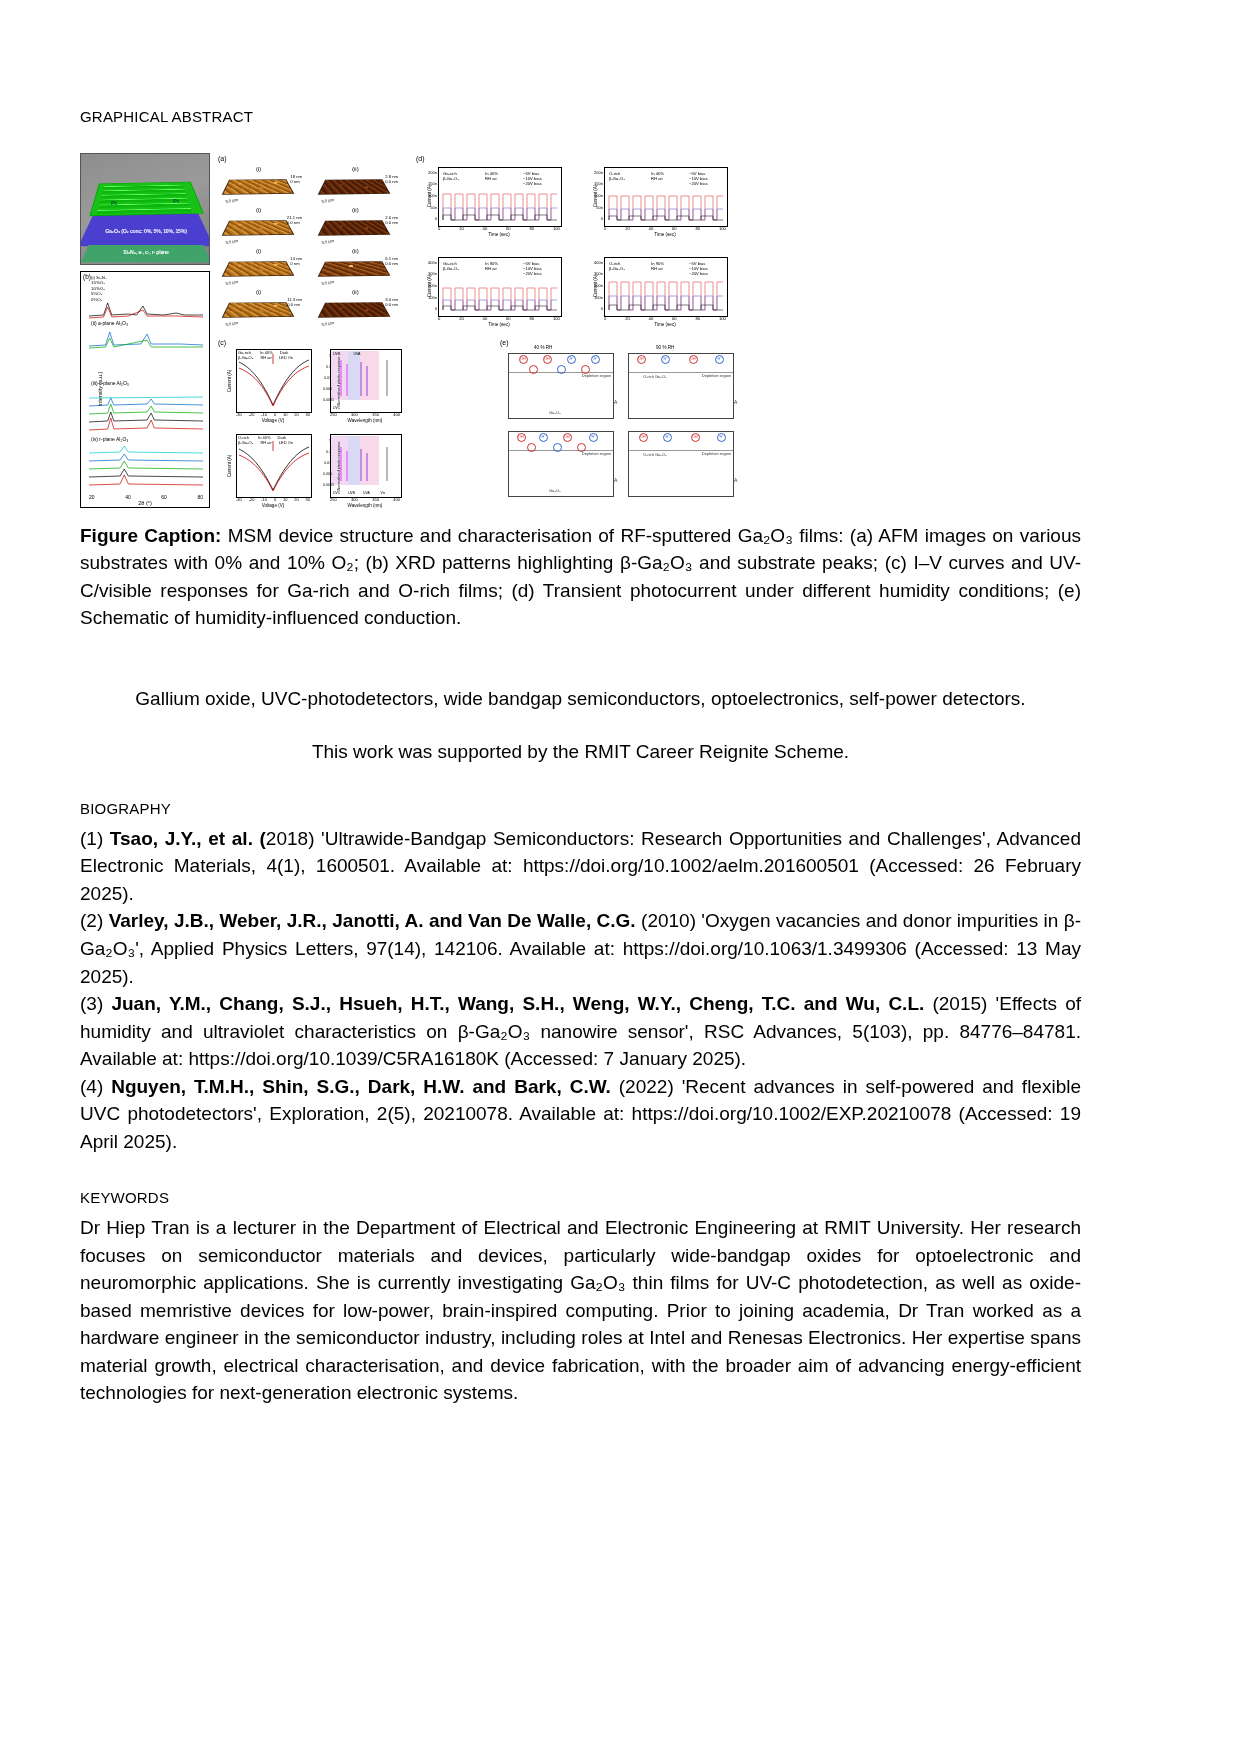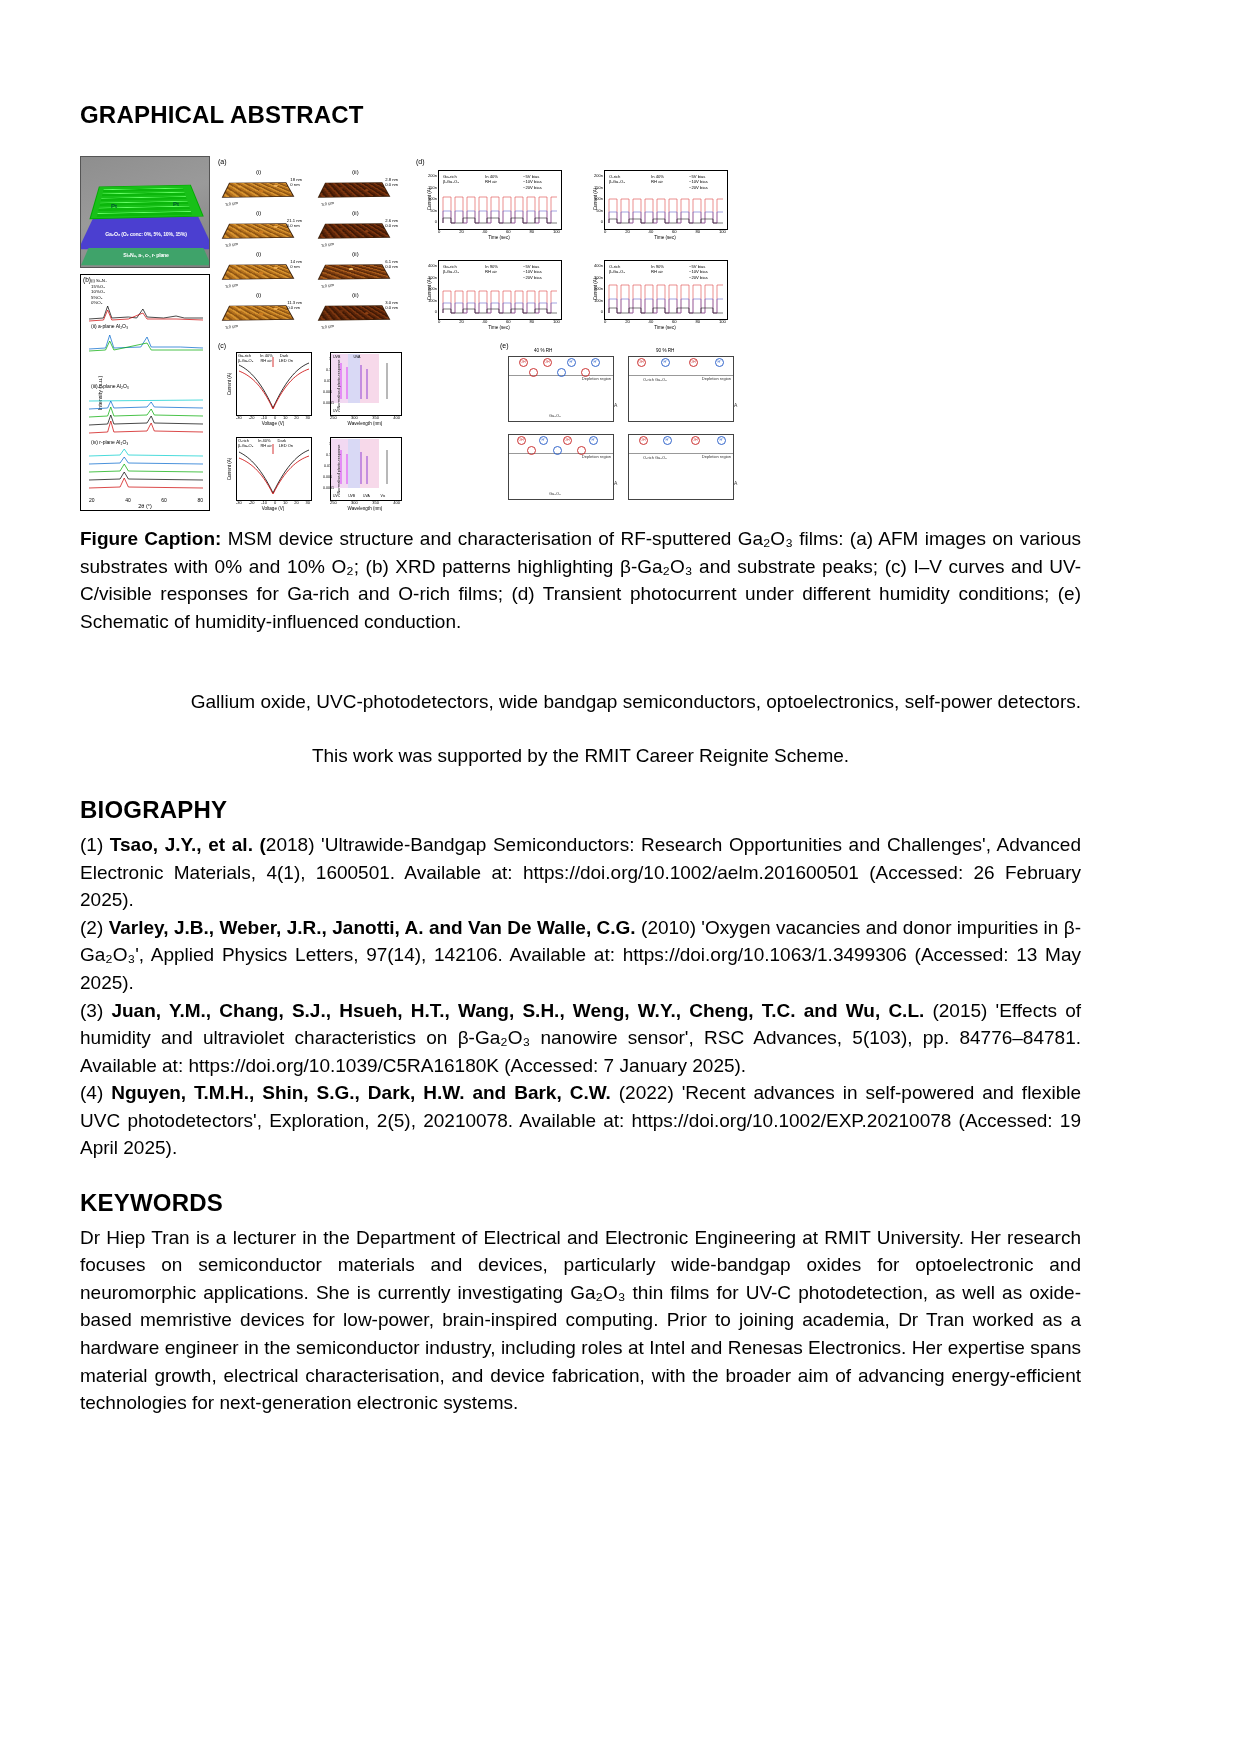--- a/index.html
+++ b/index.html
@@ -14,24 +14,24 @@
   .page {
     width: 1241px;
     height: 1755px;
     position: relative;
     background: #ffffff;
     box-sizing: border-box;
     padding: 100px 160px 0 80px;
     overflow: hidden;
   }
   .section-heading {
-    font-size: 24px;
-    font-weight: bold;
+    font-size: 15px;
+    font-weight: normal;
     letter-spacing: 0.2px;
-    margin: 0 0 6px 0;
+    margin: 8px 0 6px 0;
     line-height: 1.25;
   }
   .body-text {
     font-size: 19px;
     line-height: 1.45;
     margin: 0;
     text-align: justify;
   }
   .spacer-lg { height: 34px; }
   .spacer-md { height: 26px; }
@@ -687,21 +687,21 @@
         <span class="pe-lbl" style="left:234px; top:138px; font-size:5px;">A</span>
       </div>
 
     </div>
   </div>
 
   <p class="caption"><b>Figure Caption:</b><span> MSM device structure and characterisation of RF-sputtered Ga₂O₃ films: (a) AFM images on various substrates with 0% and 10% O₂; (b) XRD patterns highlighting β-Ga₂O₃ and substrate peaks; (c) I–V curves and UV-C/visible responses for Ga-rich and O-rich films; (d) Transient photocurrent under different humidity conditions; (e) Schematic of humidity-influenced conduction.</span></p>
 
   <div class="spacer-lg"></div>
 
-  <p class="body-text" style="text-align:right;">Gallium oxide, UVC-photodetectors, wide bandgap semiconductors, optoelectronics, self-power detectors.</p>
+  <p class="body-text" style="text-align:center;">Gallium oxide, UVC-photodetectors, wide bandgap semiconductors, optoelectronics, self-power detectors.</p>
 
   <div class="spacer-md"></div>
 
   <p class="body-text" style="text-align:center;">This work was supported by the RMIT Career Reignite Scheme.</p>
 
   <div class="spacer-md"></div>
 
   <h2 class="section-heading">BIOGRAPHY</h2>
 
   <p class="body-text ref-item"><span>(1) </span><b>Tsao, J.Y., et al. (</b><span>2018) 'Ultrawide-Bandgap Semiconductors: Research Opportunities and Challenges', Advanced Electronic Materials, 4(1), 1600501. Available at: https://doi.org/10.1002/aelm.201600501 (Accessed: 26 February 2025).</span></p>

